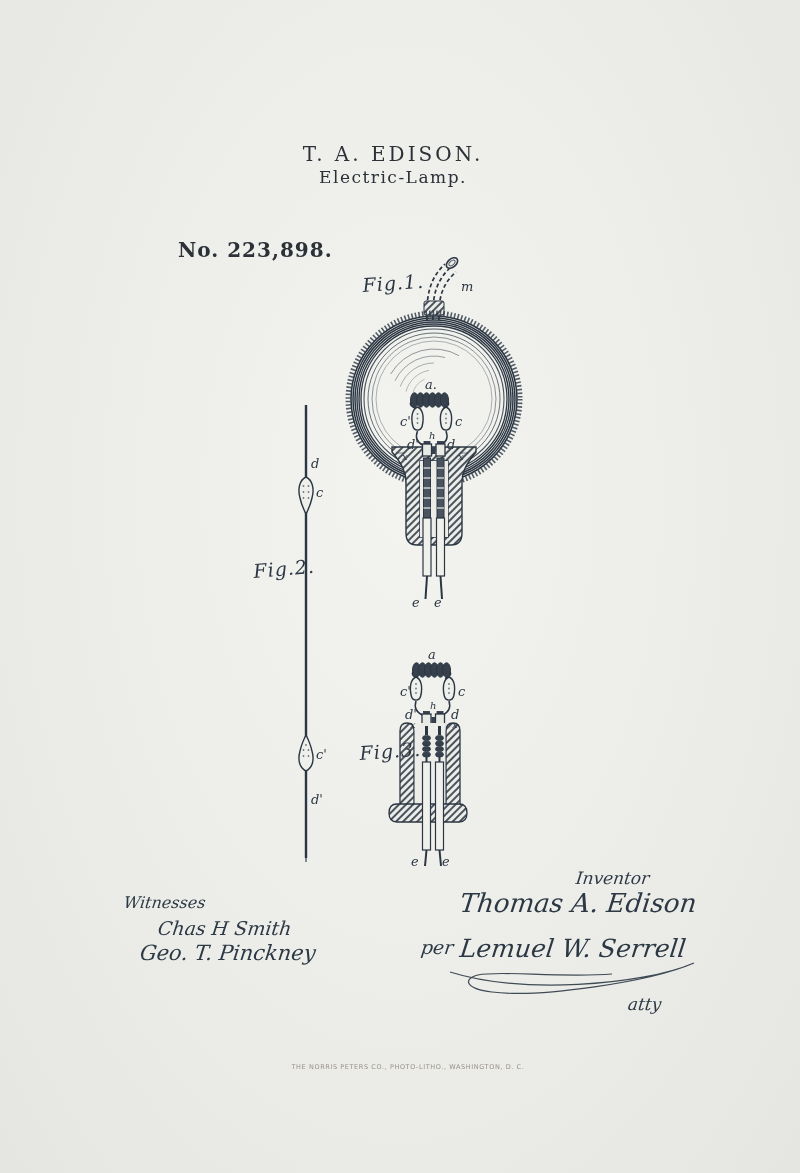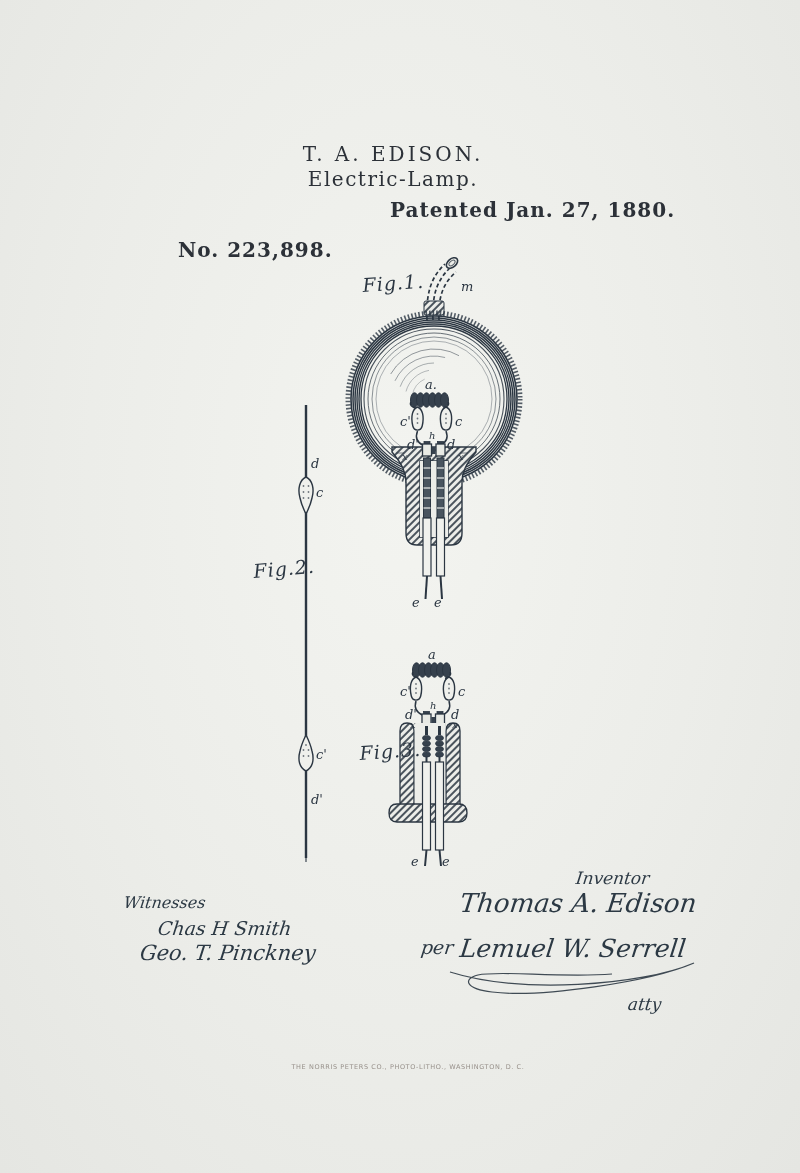--- a/index.html
+++ b/index.html
@@ -6,21 +6,21 @@
   body { width:800px; height:1173px; background:#dfe0dc; }
   .page {
     position:relative; width:800px; height:1173px; overflow:hidden;
     background:#ecedE9;
     background-image: radial-gradient(ellipse at 50% 42%, #f3f4f0 0%, #ecede9 55%, #e5e6e2 100%);
     font-family:"DejaVu Serif", serif; color:#2b333c;
   }
   .abs { position:absolute; white-space:nowrap; }
   .hdr { left:0; width:786px; text-align:center; color:#2c3138; }
   .hdr1 { top:142px; font-size:20px; letter-spacing:3px; }
-  .hdr2 { top:167px; font-size:20px; letter-spacing:1.5px; }
+  .hdr2 { top:167px; font-size:17px; letter-spacing:1.5px; }
   .patno   { top:198px; left:178px; font-size:20px; font-weight:bold; letter-spacing:1px; color:#2c3138;margin-top:40px; }
   .patdate { top:198px; left:390px; font-size:20px; font-weight:bold; letter-spacing:1px; color:#2c3138; }
   .script { font-style:italic; color:#2c3944; transform:skewX(-7deg); }
   .witnesses { top:893px; left:124px; font-size:16px; }
   .w1 { top:917px; left:158px; font-size:19px; }
   .w2 { top:941px; left:140px; font-size:21px; }
   .inventor { top:868px; left:576px; font-size:17px; }
   .edison   { top:888px; left:460px; font-size:26px; }
   .per      { top:936px; left:421px; font-size:19px; }
   .serrell  { top:934px; left:460px; font-size:25px; }
@@ -34,21 +34,20 @@
   svg .figl { font-family:"DejaVu Serif", serif; font-style:italic; font-size:19px; letter-spacing:1px; fill:#2b3642; }
 </style>
 </head>
 <body>
 
 <div class="page">
 
   <div class="abs hdr hdr1">T. A. EDISON.</div>
   <div class="abs hdr hdr2">Electric-Lamp.</div>
   <div class="abs patno">No. 223,898.</div>
-  <div class="abs patdate">Patented Jan. 27, 1880.</div>
 
   <svg class="drawing" width="800" height="1173" viewBox="0 0 800 1173">
     <defs>
       <pattern id="hatch" patternUnits="userSpaceOnUse" width="5" height="5" patternTransform="rotate(45)">
         <rect width="5" height="5" fill="#ecede9"></rect>
         <line x1="1" y1="0" x2="1" y2="5" stroke="#2d3843" stroke-width="1.7"></line>
       </pattern>
     </defs>
 
     <g stroke="#2b3642" fill="none">

